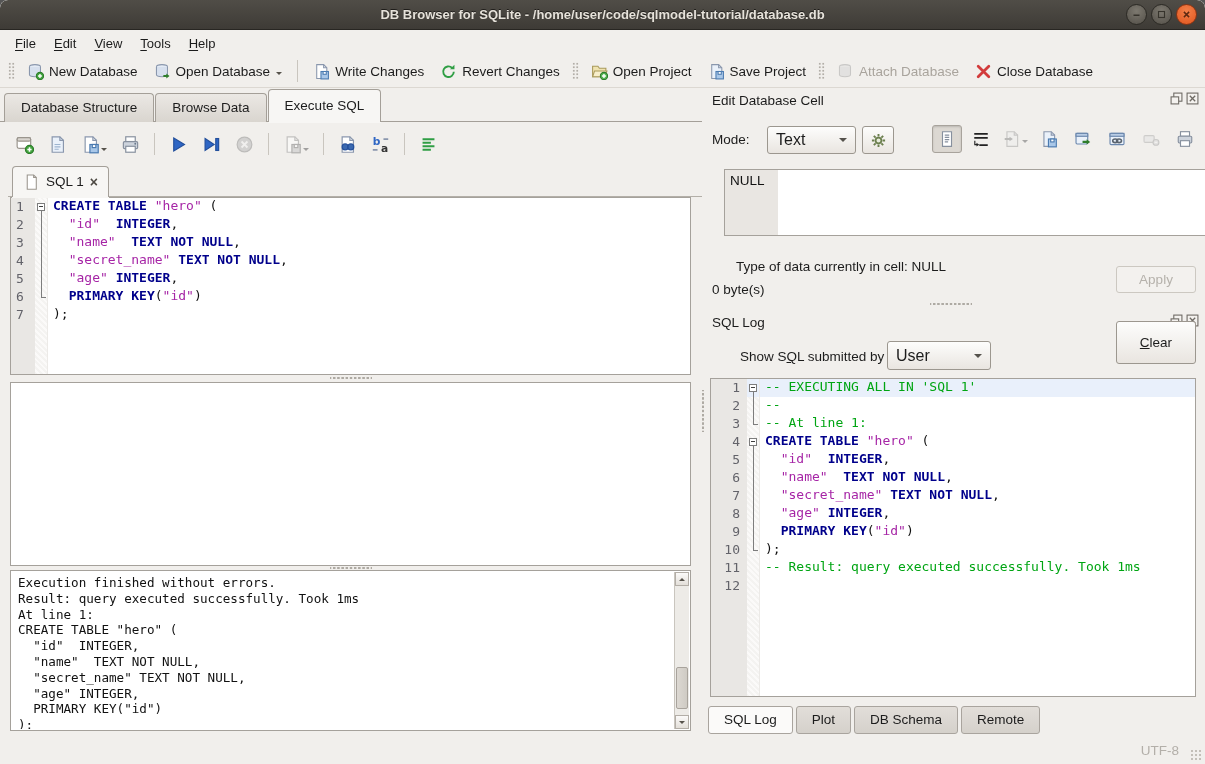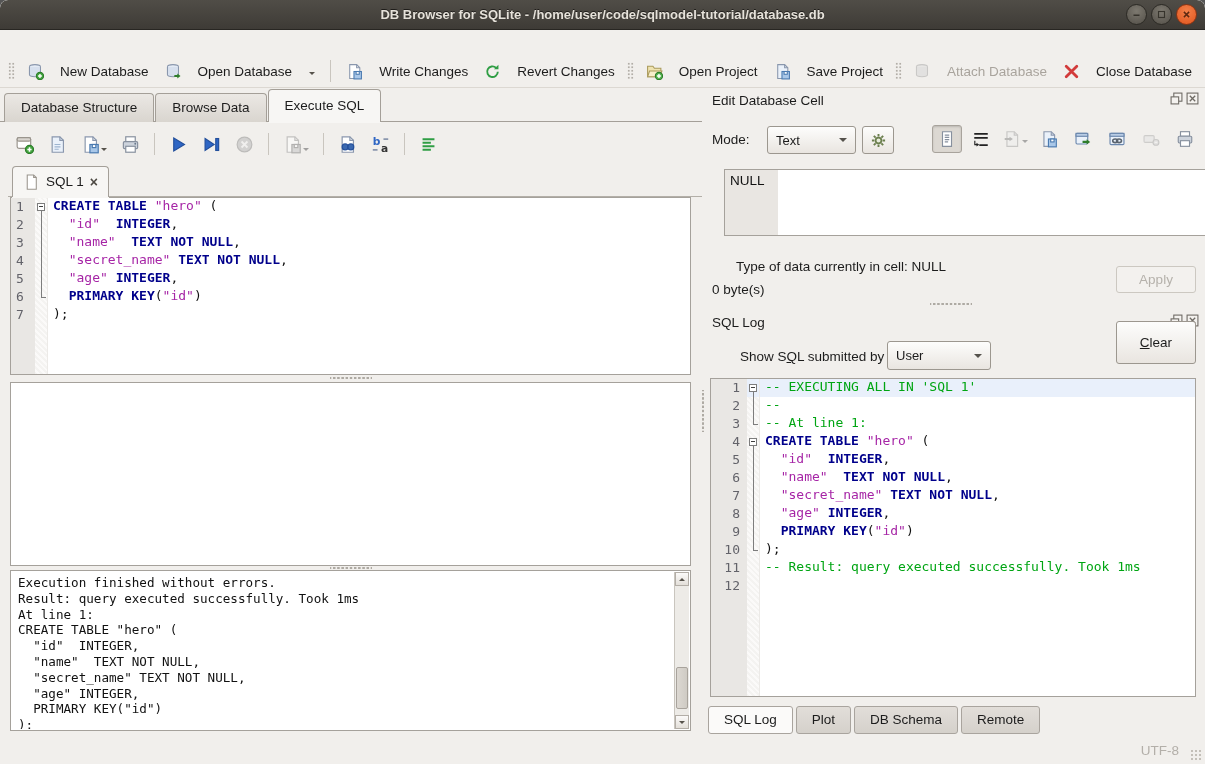--- a/index.html
+++ b/index.html
@@ -22,21 +22,21 @@
   
   .menubar { position:absolute; left:0; top:31px; width:100%; height:24px; display:flex; align-items:center; padding-left:6px; }
   .menu-item { padding:3px 9px; border-radius:2px; }
   .menu-item u { text-underline-offset:2px; }
   
   .toolbar { position:absolute; left:0; top:55px; width:100%; height:33px; display:flex; align-items:center;
     border-bottom:1px solid #dcd8d2; padding:0 4px; }
   .tbhandle { width:7px; height:18px; margin:0 4px;
     background-image:radial-gradient(#b2aea7 34%, transparent 36%); background-size:3.5px 3.5px; }
   .tbsep { width:1px; height:22px; background:#c9c5be; margin:0 7px; }
-  .tbbtn { display:flex; align-items:center; gap:16px; padding:4px 8px; border-radius:3px; }
+  .tbbtn { display:flex; align-items:center; gap:5px; padding:4px 8px; border-radius:3px; }
   .tbbtn .lbl { font-size:13.5px; }
   .tbbtn.dis .lbl { color:#a9a49d; }
   .tbbtn.dis .icon { filter:grayscale(1); opacity:.5; }
   .icon { display:inline-flex; }
   .icon svg { width:17px; height:17px; }
   .caret { width:0; height:0; border:3.5px solid transparent; border-top-color:#56524b; margin-top:7px; margin-left:1px; }
   
   .mtabbar { position:absolute; left:0; top:89px; width:702px; height:33px; padding-left:4px; display:flex; align-items:flex-end; }
   .mtabbar::after { content:""; position:absolute; left:0; right:0; bottom:0; height:1px; background:#a49f98; z-index:0; }
   .mtab { position:relative; z-index:1; padding:6px 16px 7px; font-size:13.5px; margin-right:1px;
@@ -92,21 +92,21 @@
   .tri { width:0; height:0; border:3.5px solid transparent; }
   .tri.u { border-bottom-color:#56524b; margin-top:-3px; } .tri.d { border-top-color:#56524b; margin-top:4px; }
   .sthumb { position:absolute; left:1px; width:12px; background:linear-gradient(90deg,#dcd8d2,#cfcbc4); border:1px solid #a8a39c; border-radius:2px; }
   
   .dockhdr { position:absolute; display:flex; align-items:center; width:487px; }
   .dockhdr .t { flex:1; font-size:13.5px; }
   .dkbtn { display:inline-flex; margin-left:3px; }
   .dkbtn svg { width:13px; height:13px; }
   .label { position:absolute; font-size:13.5px; }
   .combo { position:absolute; display:flex; align-items:center; background:linear-gradient(#fdfdfc,#e9e5e0);
-    border:1px solid #9c978f; border-radius:3px; padding:10px 8px; font-size:13px; }
+    border:1px solid #9c978f; border-radius:3px; padding:10px 8px; font-size:16px; }
   .combo .val { flex:1; }
   .combo .arr { width:0; height:0; border:4px solid transparent; border-top-color:#55524c; margin-top:4px; margin-left:8px; }
   .pbtn { position:absolute; display:flex; align-items:center; justify-content:center;
     background:linear-gradient(#fdfdfc,#e9e5e0); border:1px solid #9c978f; border-radius:3px; font-size:13.5px; }
   .pbtn.dis { background:#f3f1ee; border-color:#ccc8c1; color:#b5b1ab; }
   .sqbtn { width:30px; height:28px; display:flex; align-items:center; justify-content:center; border-radius:3px; border:1px solid transparent; }
   .sqbtn svg { width:18px; height:18px; }
   .sqbtn.active { background:#dcd8d2; border-color:#a8a39c; box-shadow:inset 0 1px 2px rgba(0,0,0,.15); }
   .sqbtn.dis { filter:grayscale(1); opacity:.45; }
   .celltoolbar { position:absolute; display:flex; align-items:center; gap:4px; }
@@ -143,20 +143,27 @@
           </svg>
         </div>
         <div class="wbtn close">
           <svg viewBox="0 0 20 20">
             <path d="M6.5 6.5l7 7M13.5 6.5l-7 7" stroke="#5e2810" stroke-width="1.9"></path>
           </svg>
         </div>
       </div>
   </div>
 
+  <div class="menubar" id="menubar">
+      <span class="menu-item"><u>F</u>ile</span>
+      <span class="menu-item"><u>E</u>dit</span>
+      <span class="menu-item"><u>V</u>iew</span>
+      <span class="menu-item"><u>T</u>ools</span>
+      <span class="menu-item"><u>H</u>elp</span>
+    </div>
 
   <div class="toolbar" id="main-toolbar">
       <div class="tbhandle"></div>
       <div class="tbbtn">
         <span class="icon">
           <svg viewBox="0 0 16 16" fill="none" stroke-width="1">
             <ellipse cx="7.5" cy="3.6" rx="5.2" ry="2.1" fill="#e9eff7" stroke="#8a97ad"></ellipse>
             <path d="M2.3 3.6v7.2c0 1.2 2.3 2.1 5.2 2.1s5.2-.9 5.2-2.1V3.6" fill="#d7e0ee" stroke="#8a97ad"></path>
             <circle cx="12.2" cy="12.2" r="3.4" fill="#43a43f" stroke="#2e7d2b"></circle>
             <path d="M12.2 10.4v3.6M10.4 12.2h3.6" stroke="#fff" stroke-width="1.3"></path>

